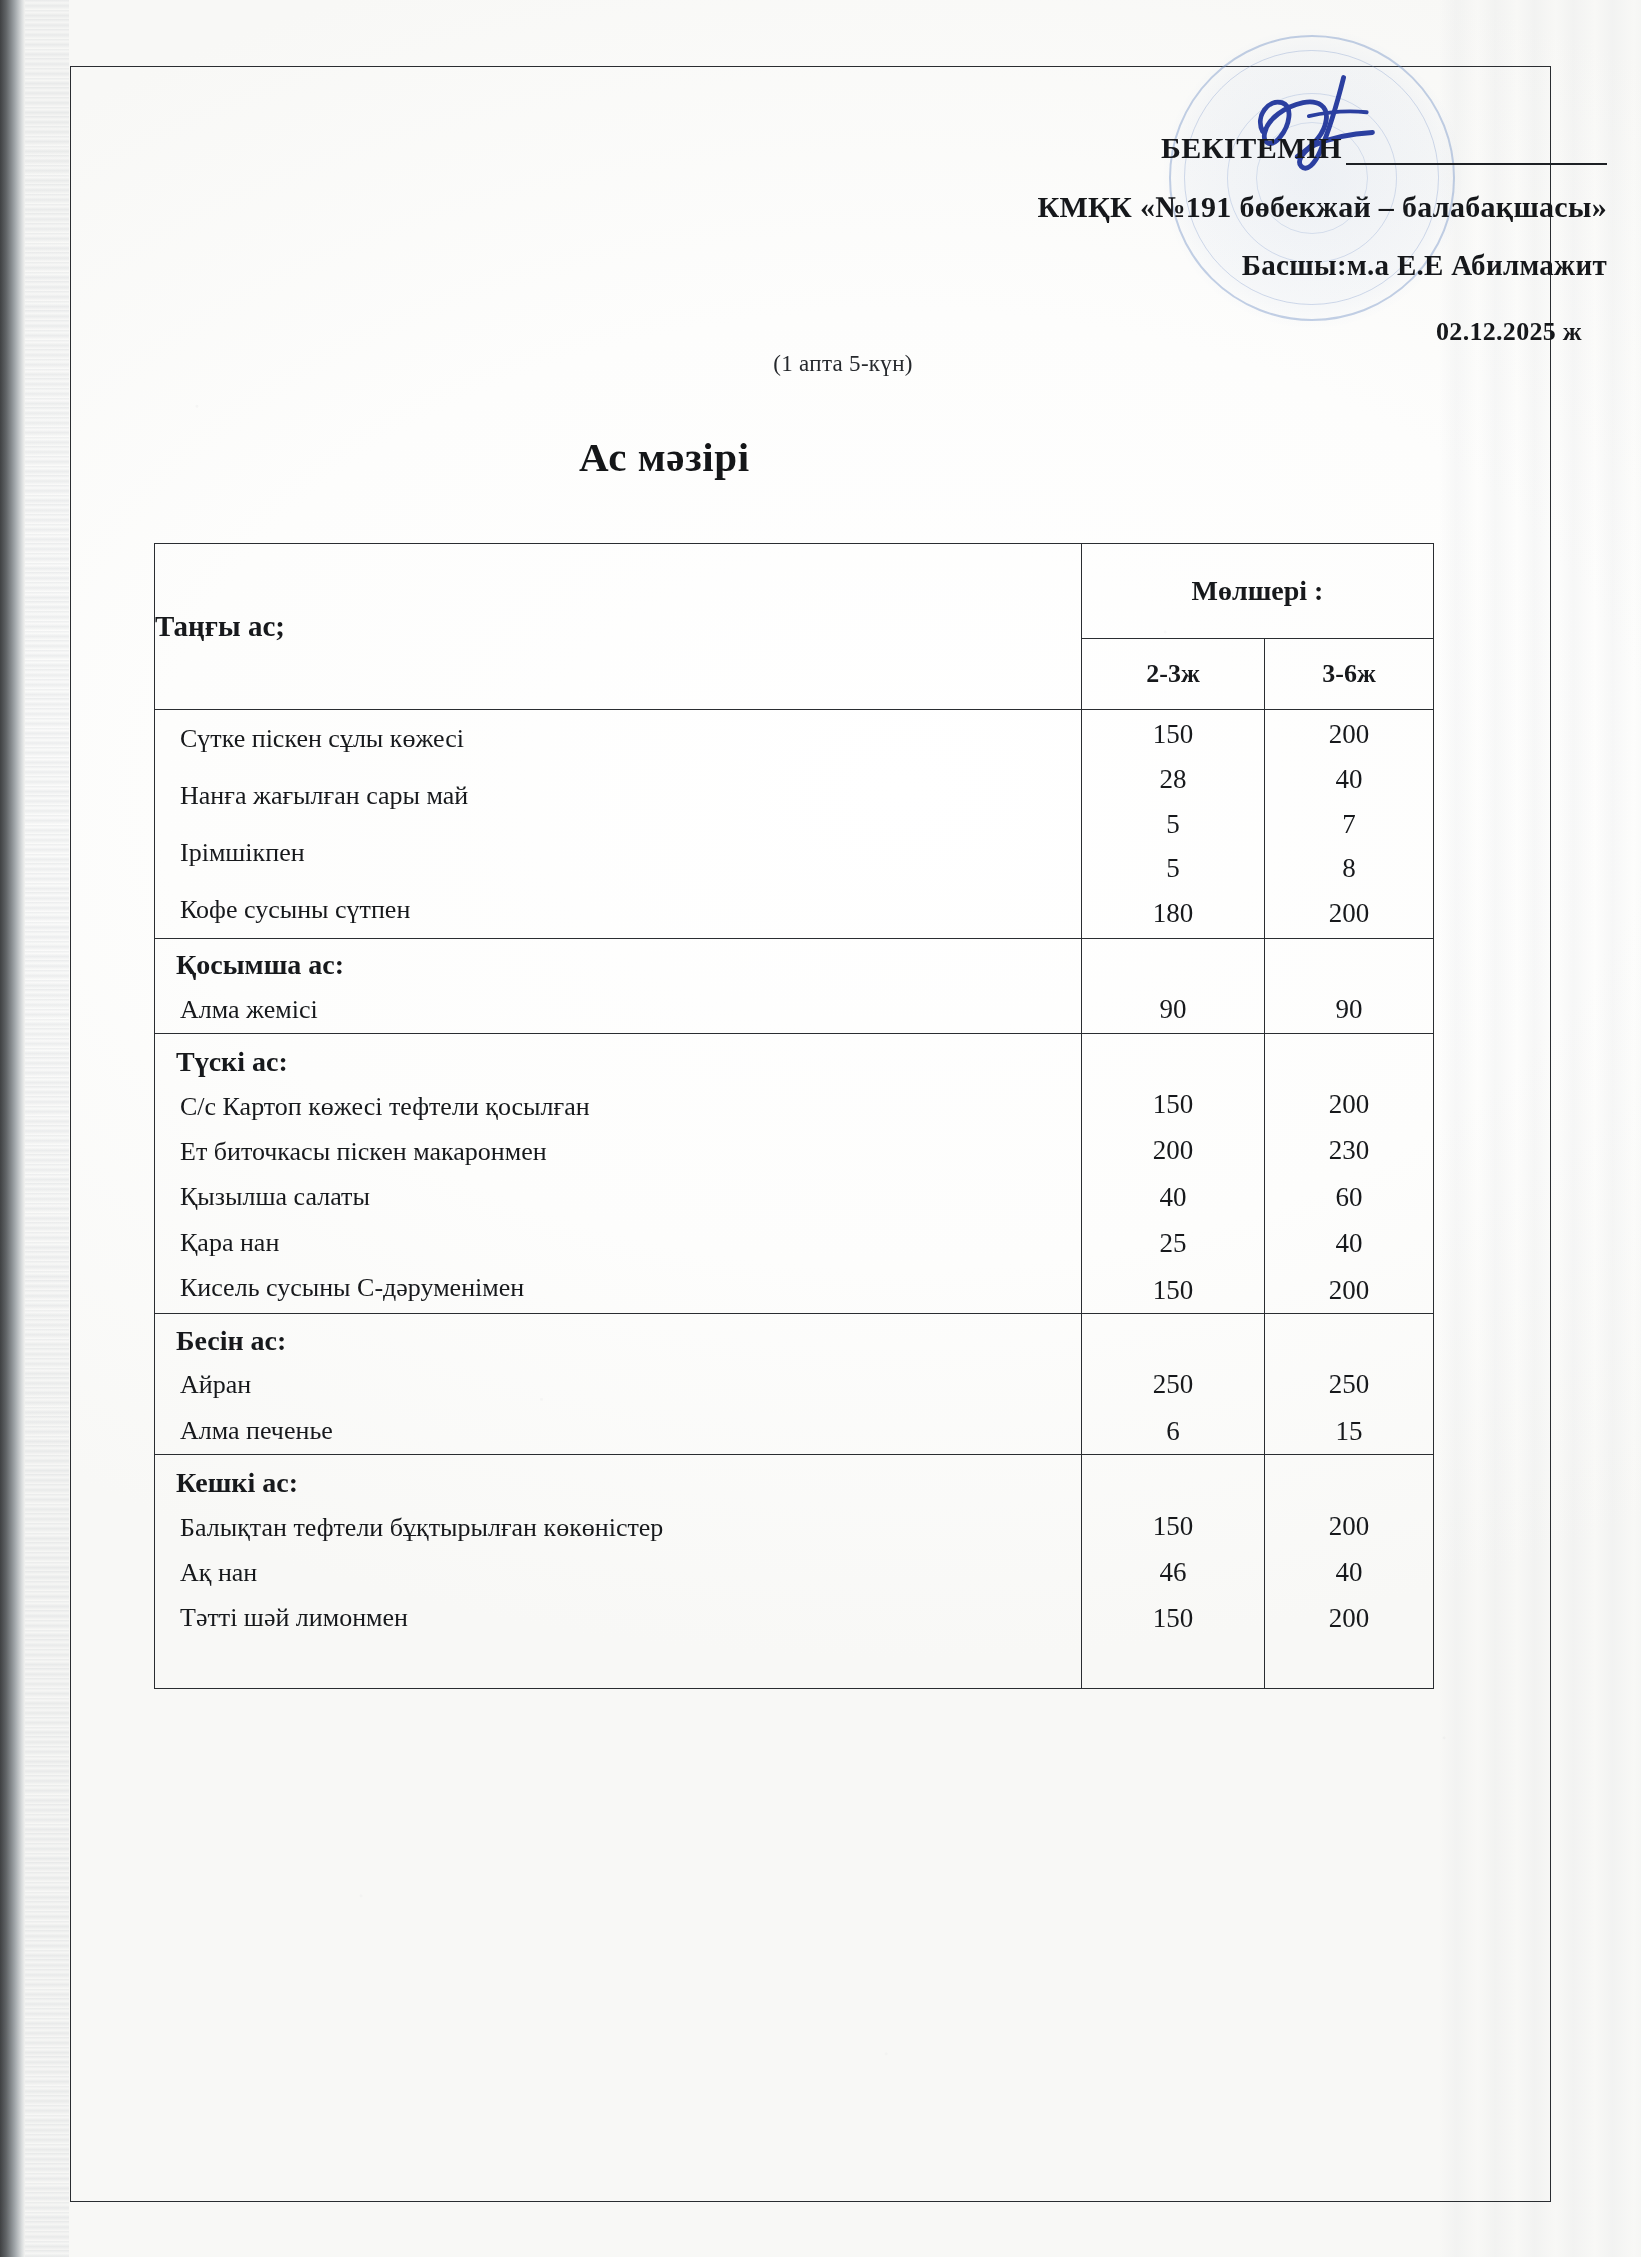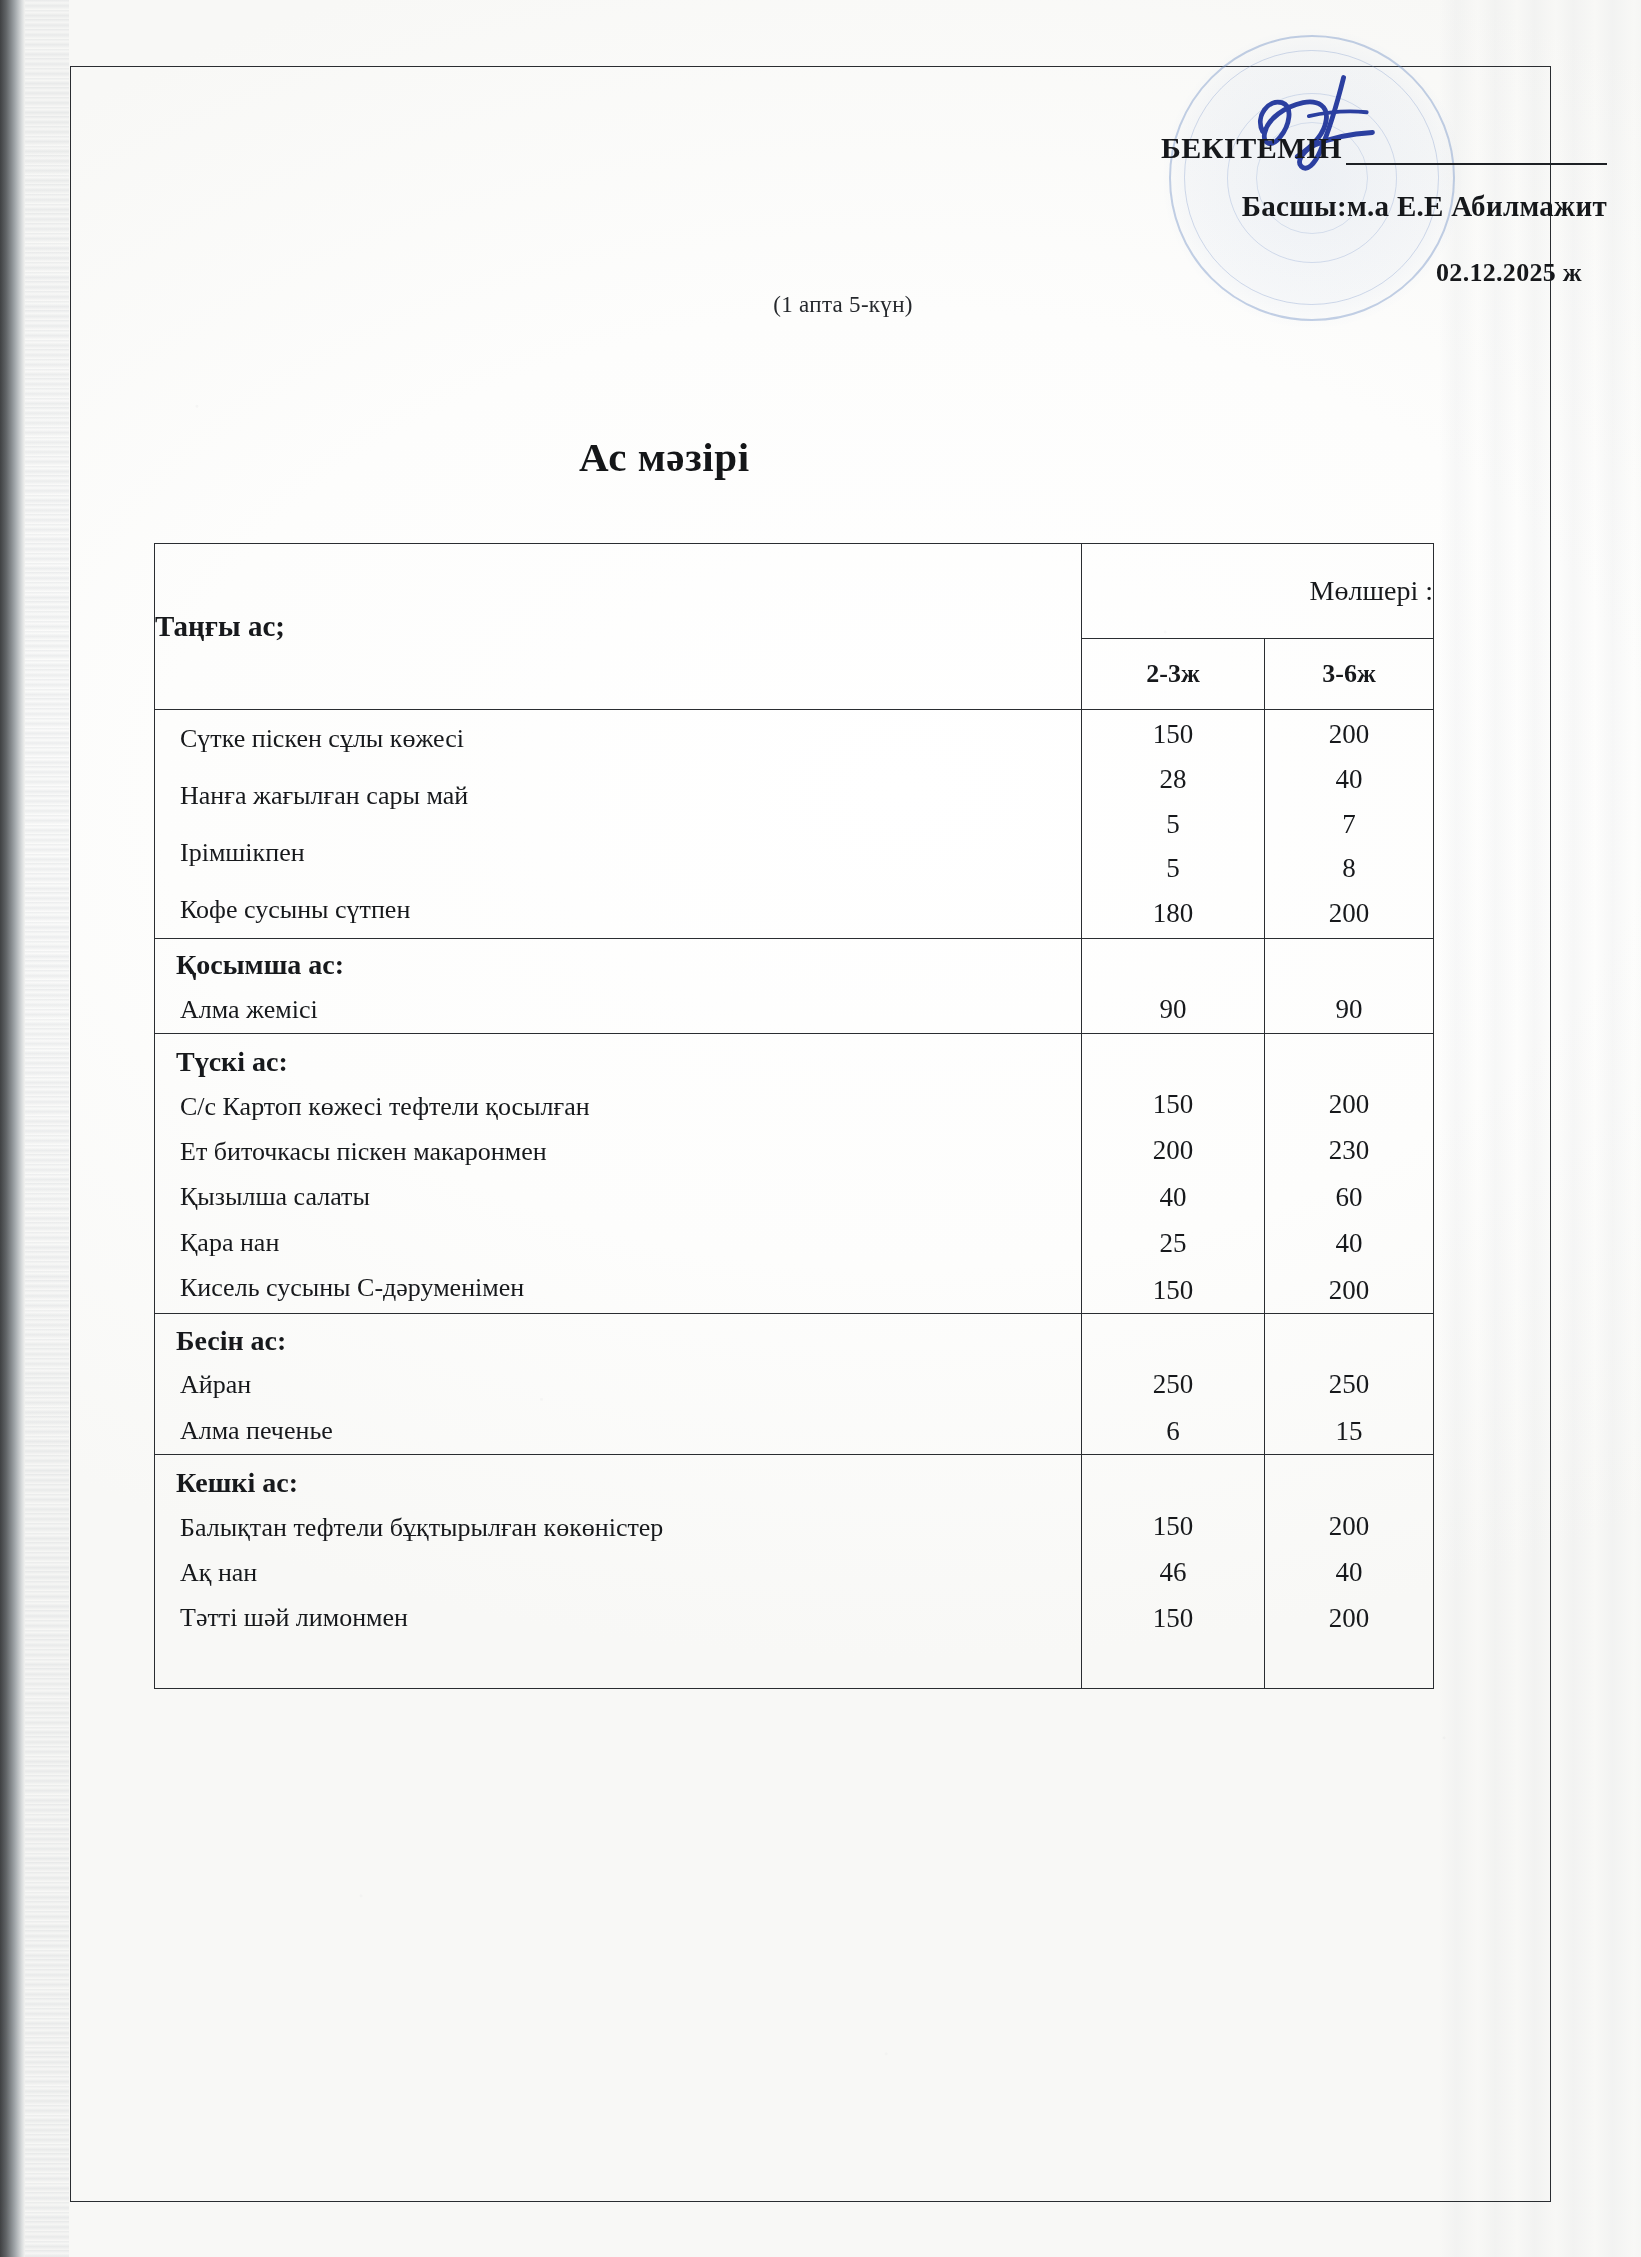--- a/index.html
+++ b/index.html
@@ -177,23 +177,23 @@
   .th-meal {
     text-align: left;
     padding: 25px 0 25px 25px;
     font-size: 29px;
     font-weight: bold;
     height: 166px;
     vertical-align: bottom;
     padding-bottom: 39px;
   }
   .th-amount {
-    text-align: right;
+    text-align: center;
     font-size: 28px;
-    font-weight: normal;
+    font-weight: bold;
     height: 81px;
   }
   .th-age {
     text-align: center;
     font-size: 26px;
     font-weight: bold;
     height: 61px;
   }
 
   
@@ -253,20 +253,21 @@
     </g>
   </svg>
 
   <div id="header-block">
 
     <div id="approve-row">
       <span id="approve-word">БЕКІТЕМІН</span>
       <span id="signature-slot"></span>
     </div>
 
+    <div class="hdr-line" id="org-line">КМҚК «№191 бөбекжай – балабақшасы»</div>
 
     <div class="hdr-line" id="chief-line">Басшы:м.а Е.Е Абилмажит</div>
 
     <div class="hdr-line" id="date-line">02.12.2025 ж</div>
 
     <div class="hdr-line" id="week-line">(1 апта 5-күн)</div>
   </div>
 
   <div id="menu-title">Ас мәзірі</div>
 

